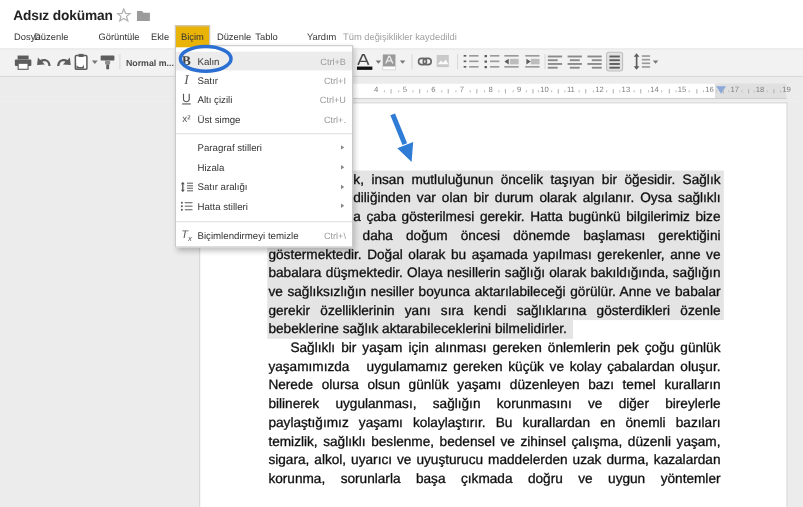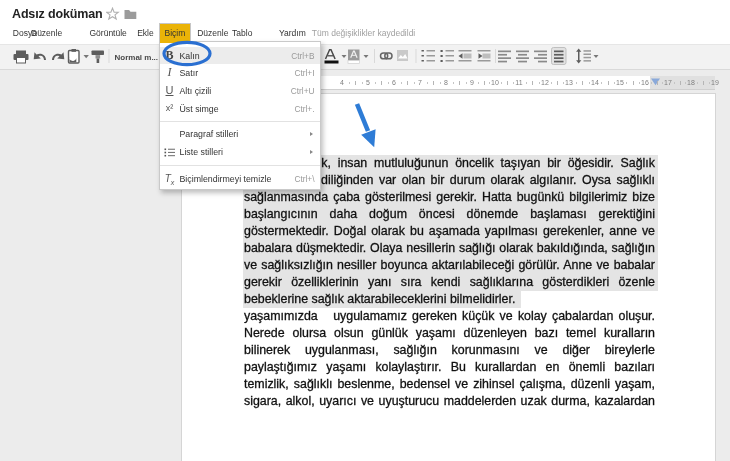--- a/index.html
+++ b/index.html
@@ -211,26 +211,28 @@
 <div class="abs" id="doc">
  <div class="dl" style="padding-left:49px">Sağlık, insan mutluluğunun öncelik taşıyan bir öğesidir. Sağlık</div>
  <div class="dl">çoğu kez kendiliğinden var olan bir durum olarak algılanır. Oysa sağlıklı</div>
  <div class="dl">sağlanmasında çaba gösterilmesi gerekir. Hatta bugünkü bilgilerimiz bize</div>
  <div class="dl">başlangıcının daha doğum öncesi dönemde başlaması gerektiğini</div>
  <div class="dl">göstermektedir. Doğal olarak bu aşamada yapılması gerekenler, anne ve</div>
  <div class="dl">babalara düşmektedir. Olaya nesillerin sağlığı olarak bakıldığında, sağlığın</div>
  <div class="dl">ve sağlıksızlığın nesiller boyunca aktarılabileceği görülür. Anne ve babalar</div>
  <div class="dl">gerekir özelliklerinin yanı sıra kendi sağlıklarına gösterdikleri özenle</div>
  <div class="dl last">bebeklerine sağlık aktarabileceklerini bilmelidirler.</div>
+ <div class="dl ind">Sağlıklı bir yaşam için alınması gereken önlemlerin pek çoğu günlük</div>
  <div class="dl">yaşamımızda&nbsp;&nbsp; uygulamamız gereken küçük ve kolay çabalardan oluşur.</div>
  <div class="dl">Nerede olursa olsun günlük yaşamı düzenleyen bazı temel kuralların</div>
  <div class="dl">bilinerek uygulanması, sağlığın korunmasını ve diğer bireylerle</div>
  <div class="dl">paylaştığımız yaşamı kolaylaştırır. Bu kurallardan en önemli bazıları</div>
  <div class="dl">temizlik, sağlıklı beslenme, bedensel ve zihinsel çalışma, düzenli yaşam,</div>
  <div class="dl">sigara, alkol, uyarıcı ve uyuşturucu maddelerden uzak durma, kazalardan</div>
+ <div class="dl">korunma, sorunlarla başa çıkmada doğru ve uygun yöntemler</div>
 </div>
 
 <svg style="left:350px;top:98px" width="40" height="55" viewBox="0 0 40 55">
  <line x1="7" y1="6" x2="18" y2="33" stroke="#2e7cd6" stroke-width="4.6"></line>
  <path d="M11.2 36.8 L25.6 31.2 L24.2 49.2 Z" fill="#2e7cd6"></path>
 </svg>
 
 <div class="abs" id="btab">
     <span>Biçim</span>
   </div>
@@ -252,32 +254,49 @@
       <span class="msc">Ctrl+U</span>
     </div>
  <div class="mrow">
    <span class="micon" style="font-size:9px;color:#555">x²</span>
    <span class="mlab">Üst simge</span>
       <span class="msc">Ctrl+.</span>
     </div>
  <div class="msep1"></div>
  <div class="mrow">
       <span class="mlab">Paragraf stilleri</span>
+      <span class="marr"></span>
+    </div>
+ <div class="mrow">
+      <span class="mlab">Hizala</span>
+      <span class="marr"></span>
+    </div>
+ <div class="mrow">
+   <svg style="left:4px;top:4px;width:12px;height:10px" viewBox="0 0 12 10">
+     <path d="M2.2 0.2 l1.8 2.2 h-3.6 z" fill="#555"></path>
+     <rect x="1.6" y="2" width="1.2" height="6" fill="#555"></rect>
+     <path d="M2.2 9.8 l1.8 -2.2 h-3.6 z" fill="#555"></path>
+     <rect x="6" y="1" width="5.5" height="1.1" fill="#777"></rect>
+     <rect x="6" y="3.3" width="5.5" height="1.1" fill="#777"></rect>
+     <rect x="6" y="5.6" width="5.5" height="1.1" fill="#777"></rect>
+     <rect x="6" y="7.9" width="5.5" height="1.1" fill="#777"></rect>
+   </svg>
+   <span class="mlab">Satır aralığı</span>
       <span class="marr"></span>
     </div>
  <div class="mrow">
    <svg style="left:4px;top:4.5px;width:12px;height:9px" viewBox="0 0 12 9">
      <rect x="0.5" y="0.5" width="1.6" height="1.6" fill="#555"></rect>
      <rect x="0.5" y="3.7" width="1.6" height="1.6" fill="#555"></rect>
      <rect x="0.5" y="6.9" width="1.6" height="1.6" fill="#555"></rect>
      <rect x="4" y="0.7" width="7" height="1.1" fill="#777"></rect>
      <rect x="4" y="3.9" width="7" height="1.1" fill="#777"></rect>
      <rect x="4" y="7.1" width="7" height="1.1" fill="#777"></rect>
    </svg>
-   <span class="mlab">Liste stilleri</span>
+   <span class="mlab">Hatta stilleri</span>
       <span class="marr"></span>
     </div>
  <div class="msep2"></div>
  <div class="mrow">
    <span class="micon" style="font-style:italic;font-size:10px;color:#555">T<sub style="font-size:7px">x</sub></span>
    <span class="mlab">Biçimlendirmeyi temizle</span>
       <span class="msc">Ctrl+\</span>
     </div>
 </div>
 

